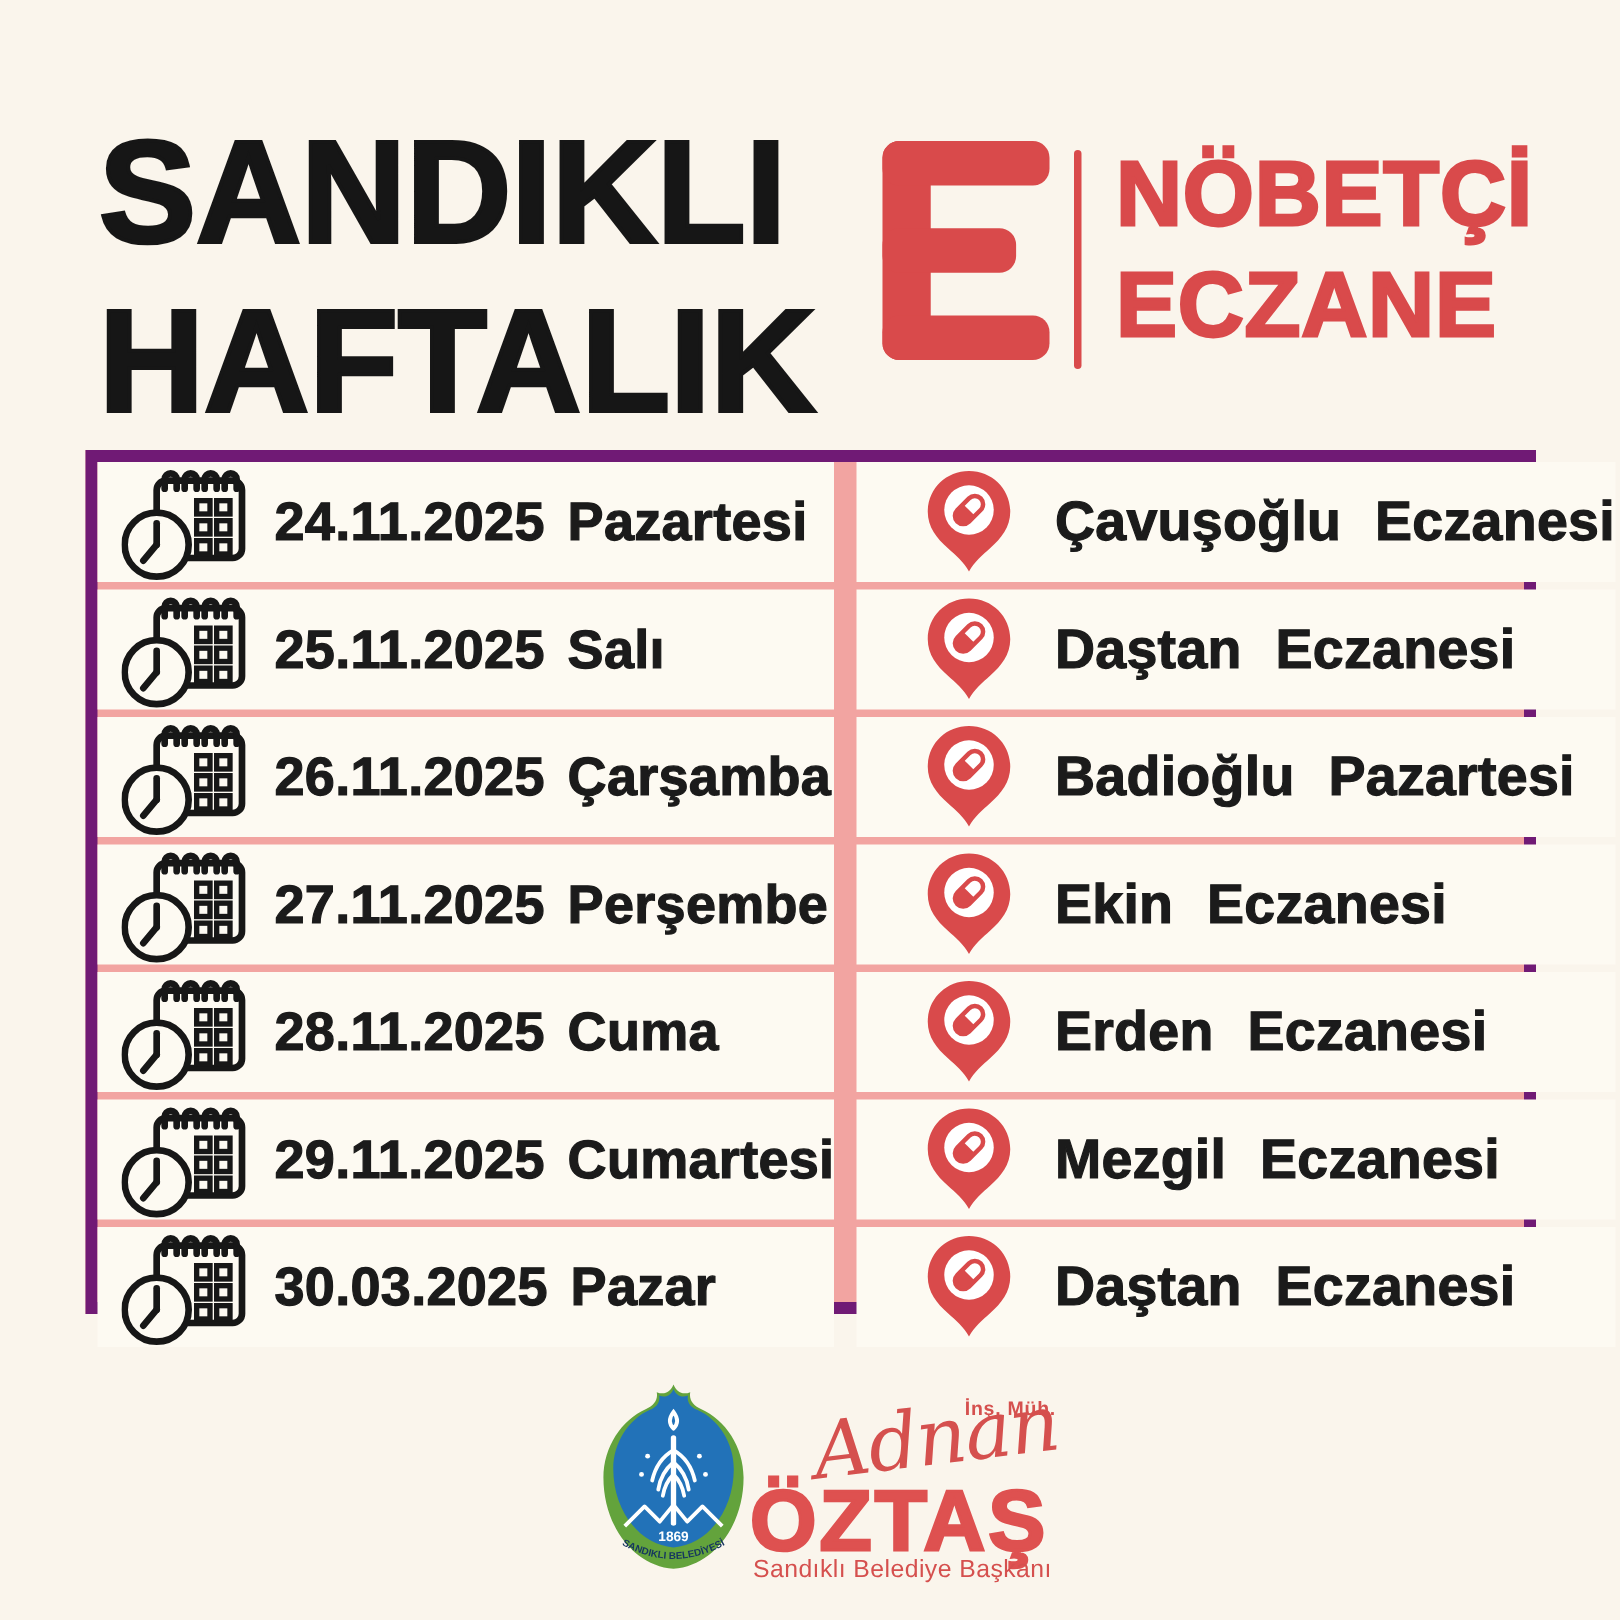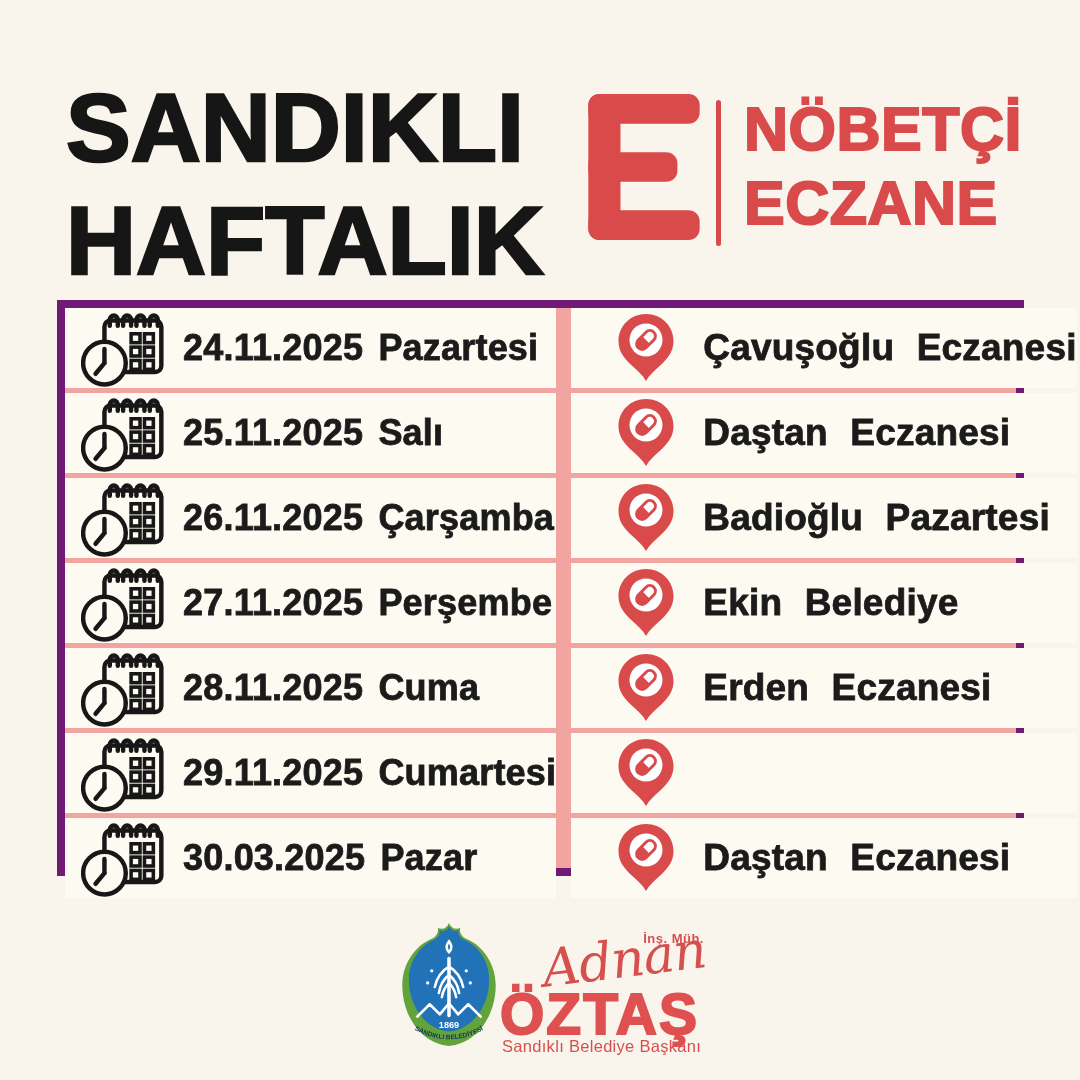--- a/index.html
+++ b/index.html
@@ -221,21 +221,21 @@
     </div>
     <div class="cell right">
       <svg class="pin-icon" viewBox="0 0 58 70">
         <path d="M29 1 C13.5 1 1.5 13 1.5 28.2 C1.5 38.5 7.5 45.8 14.8 52.4 C20 57.1 25.5 61.6 29 68 C32.5 61.6 38 57.1 43.2 52.4 C50.5 45.8 56.5 38.5 56.5 28.2 C56.5 13 44.5 1 29 1 Z" fill="#D94A4B"></path>
         <circle cx="29" cy="27" r="16.5" fill="#FFFFFF"></circle>
         <g transform="translate(29,27) rotate(-45)">
           <rect x="-11" y="-5.5" width="22" height="11" rx="5.5" fill="#FFFFFF" stroke="#D94A4B" stroke-width="3"></rect>
           <path d="M0 -5.5 H -5.5 A 5.5 5.5 0 0 0 -5.5 5.5 H 0 Z" fill="#D94A4B"></path>
         </g>
       </svg>
-      <span class="pharm-text">Ekin Belediye</span>
+      <span class="pharm-text">Ekin Eczanesi</span>
     </div>
 
     <div class="cell left">
       <svg class="cal-icon" viewBox="0 0 96 90">
         <g fill="none" stroke="#171717" stroke-width="5" stroke-linecap="round" stroke-linejoin="round">
           <rect x="26" y="14" width="64" height="58" rx="7"></rect>
           <path d="M32 20 v-7 a4.5 4.5 0 0 1 9 0 v7"></path>
           <path d="M47 20 v-7 a4.5 4.5 0 0 1 9 0 v7"></path>
           <path d="M62 20 v-7 a4.5 4.5 0 0 1 9 0 v7"></path>
           <path d="M77 20 v-7 a4.5 4.5 0 0 1 9 0 v7"></path>
@@ -295,20 +295,21 @@
     </div>
     <div class="cell right">
       <svg class="pin-icon" viewBox="0 0 58 70">
         <path d="M29 1 C13.5 1 1.5 13 1.5 28.2 C1.5 38.5 7.5 45.8 14.8 52.4 C20 57.1 25.5 61.6 29 68 C32.5 61.6 38 57.1 43.2 52.4 C50.5 45.8 56.5 38.5 56.5 28.2 C56.5 13 44.5 1 29 1 Z" fill="#D94A4B"></path>
         <circle cx="29" cy="27" r="16.5" fill="#FFFFFF"></circle>
         <g transform="translate(29,27) rotate(-45)">
           <rect x="-11" y="-5.5" width="22" height="11" rx="5.5" fill="#FFFFFF" stroke="#D94A4B" stroke-width="3"></rect>
           <path d="M0 -5.5 H -5.5 A 5.5 5.5 0 0 0 -5.5 5.5 H 0 Z" fill="#D94A4B"></path>
         </g>
       </svg>
+      <span class="pharm-text">Mezgil Eczanesi</span>
     </div>
 
     <div class="cell left">
       <svg class="cal-icon" viewBox="0 0 96 90">
         <g fill="none" stroke="#171717" stroke-width="5" stroke-linecap="round" stroke-linejoin="round">
           <rect x="26" y="14" width="64" height="58" rx="7"></rect>
           <path d="M32 20 v-7 a4.5 4.5 0 0 1 9 0 v7"></path>
           <path d="M47 20 v-7 a4.5 4.5 0 0 1 9 0 v7"></path>
           <path d="M62 20 v-7 a4.5 4.5 0 0 1 9 0 v7"></path>
           <path d="M77 20 v-7 a4.5 4.5 0 0 1 9 0 v7"></path>

